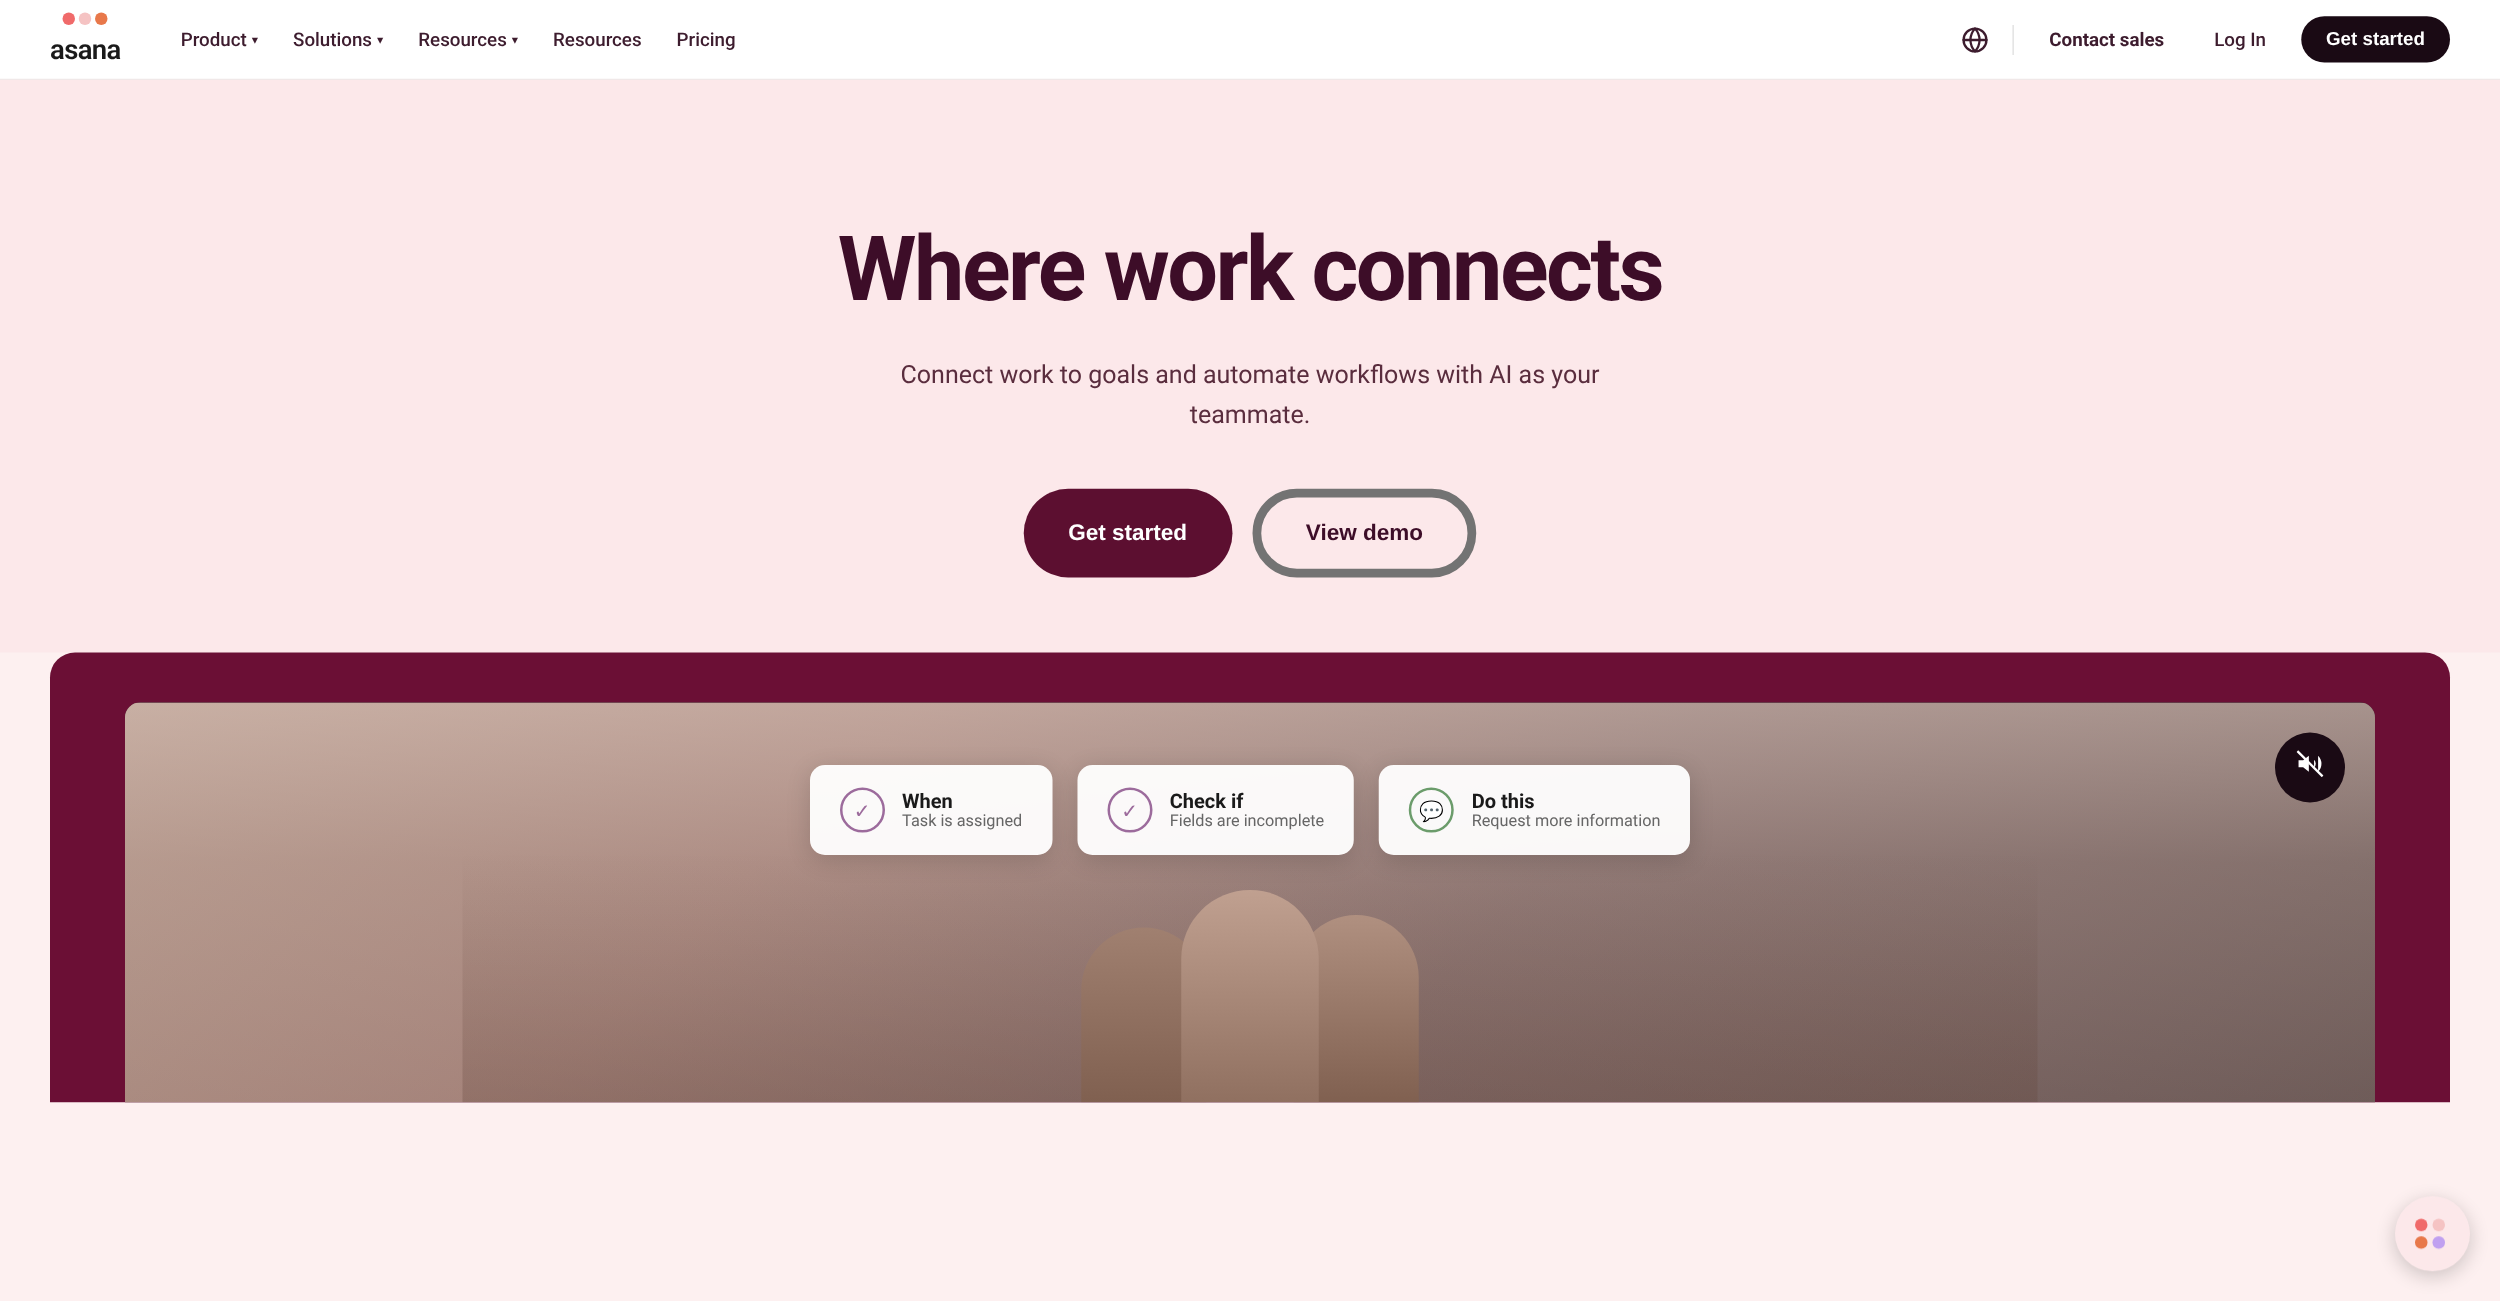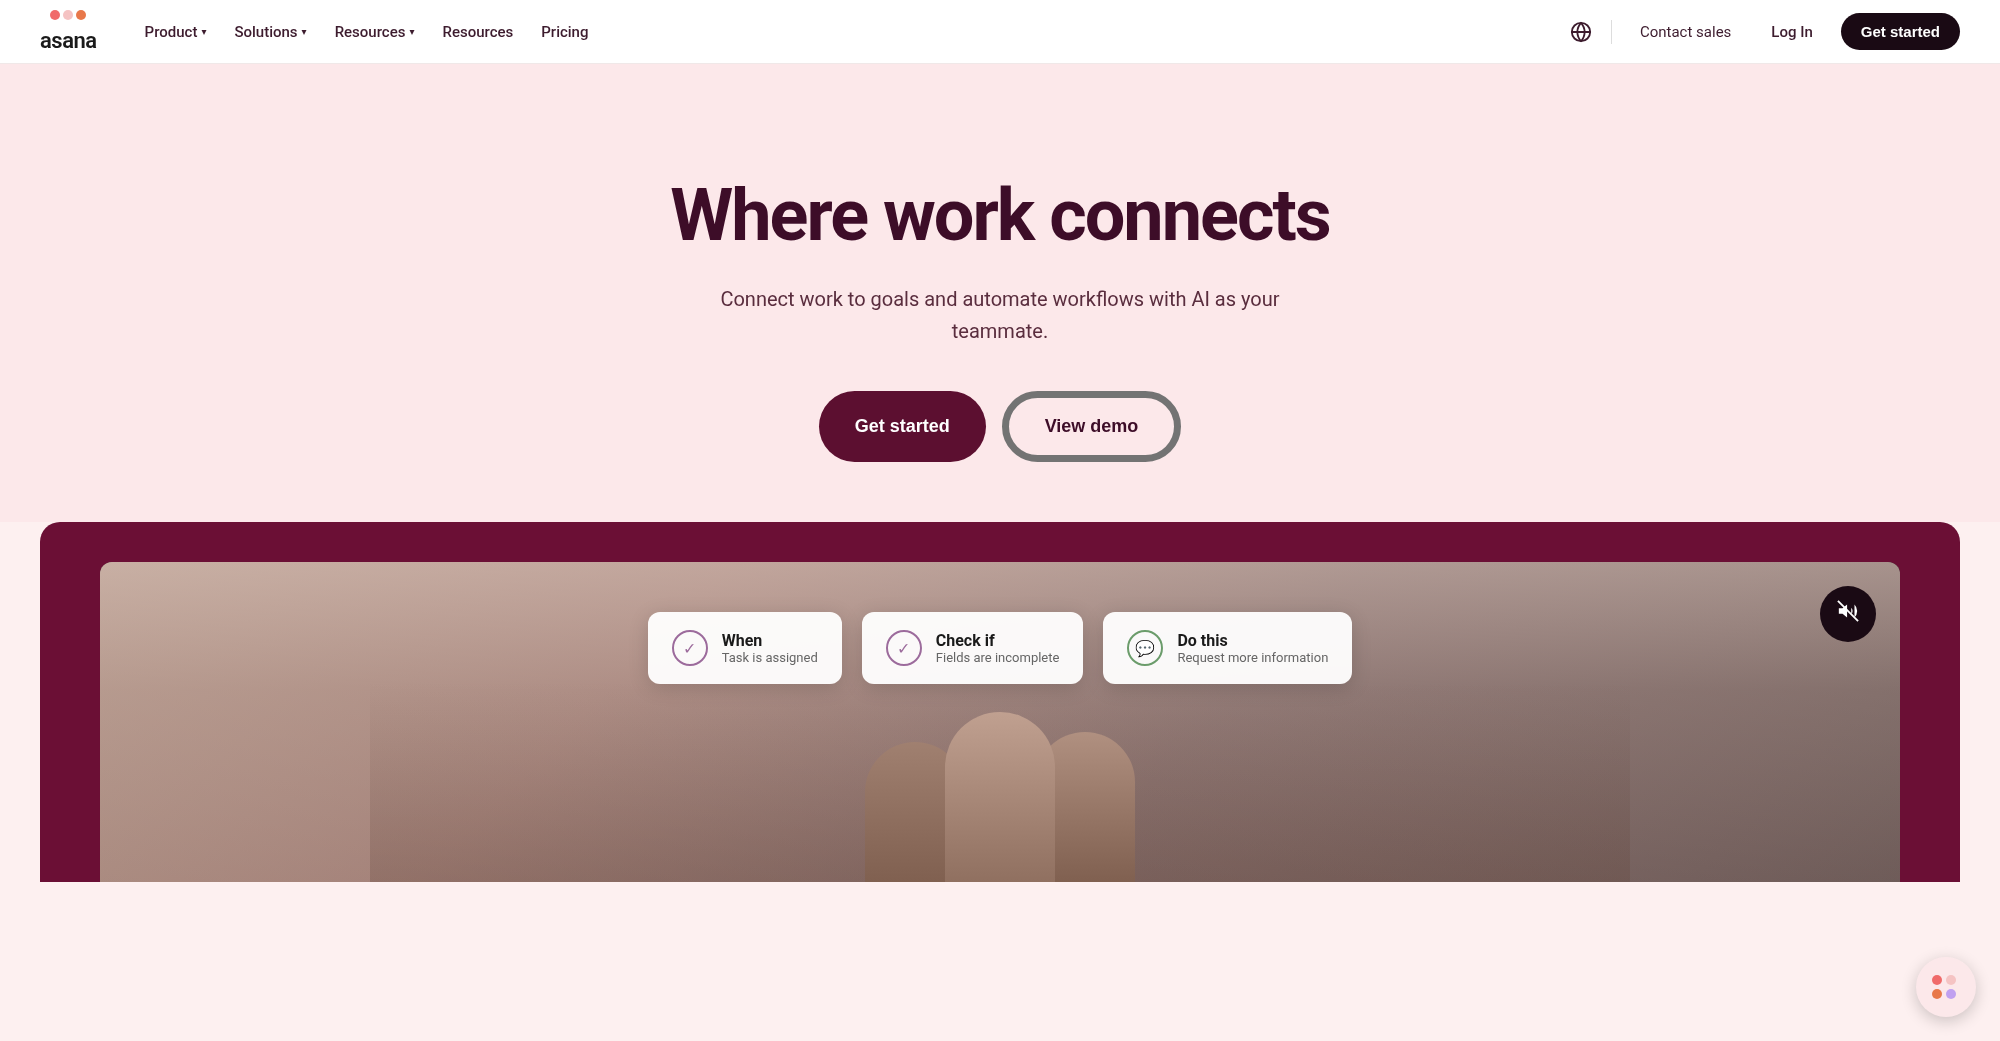--- a/index.html
+++ b/index.html
@@ -29,21 +29,21 @@
     .nav-link {
       display: flex; align-items: center; gap: 4px;
       padding: 8px 12px; border-radius: 6px;
       font-size: 15px; color: #3d1c2e; cursor: pointer;
       text-decoration: none; font-weight: 500;
     }
     .nav-link .chevron { font-size: 10px; color: #3d1c2e; }
     .nav-right { display: flex; align-items: center; gap: 16px; }
     .globe-icon { width: 28px; height: 28px; cursor: pointer; color: #3d1c2e; display: flex; align-items: center; justify-content: center; }
     .nav-divider { width: 1px; height: 24px; background: #ddd; }
-    .contact-sales { font-size: 15px; color: #3d1c2e; cursor: pointer; font-weight: 400; padding: 8px 12px; }
+    .contact-sales { font-size: 15px; color: #3d1c2e; cursor: pointer; font-weight: 700; padding: 8px 12px; }
     .login-btn { font-size: 15px; color: #3d1c2e; cursor: pointer; font-weight: 500; padding: 8px 12px; }
     .get-started-nav {
       background: #1a0a14; color: #fff;
       border-radius: 30px; padding: 10px 20px;
       font-size: 15px; font-weight: 600; cursor: pointer;
       border: none; white-space: nowrap;
     }
 
     
     .hero {

